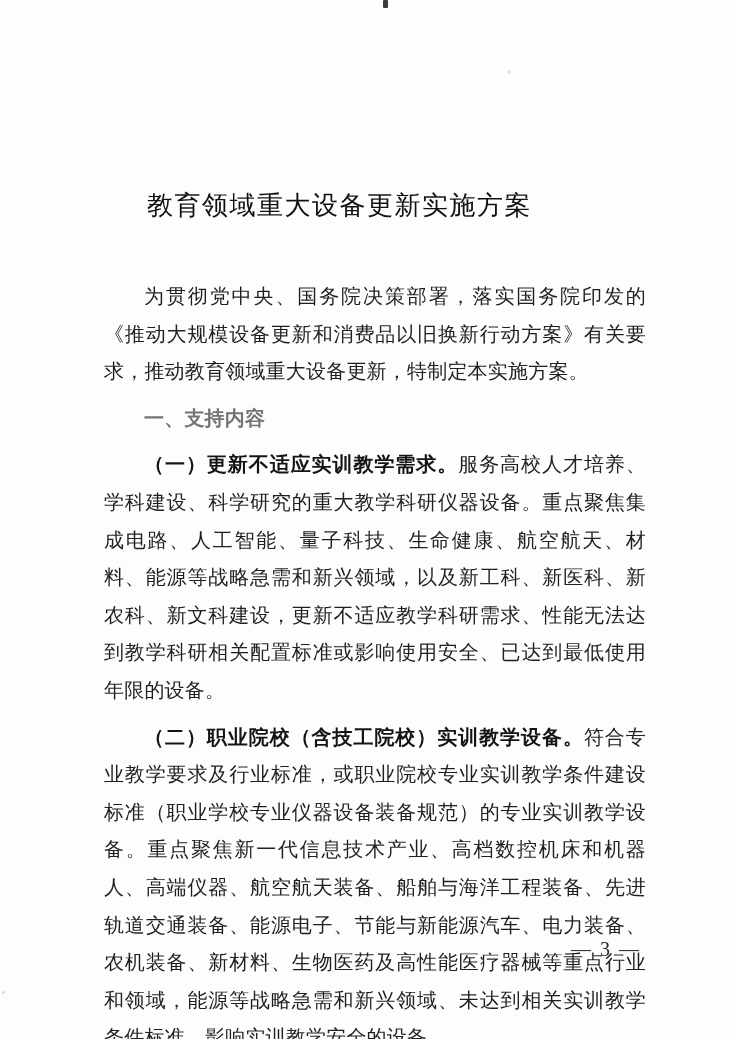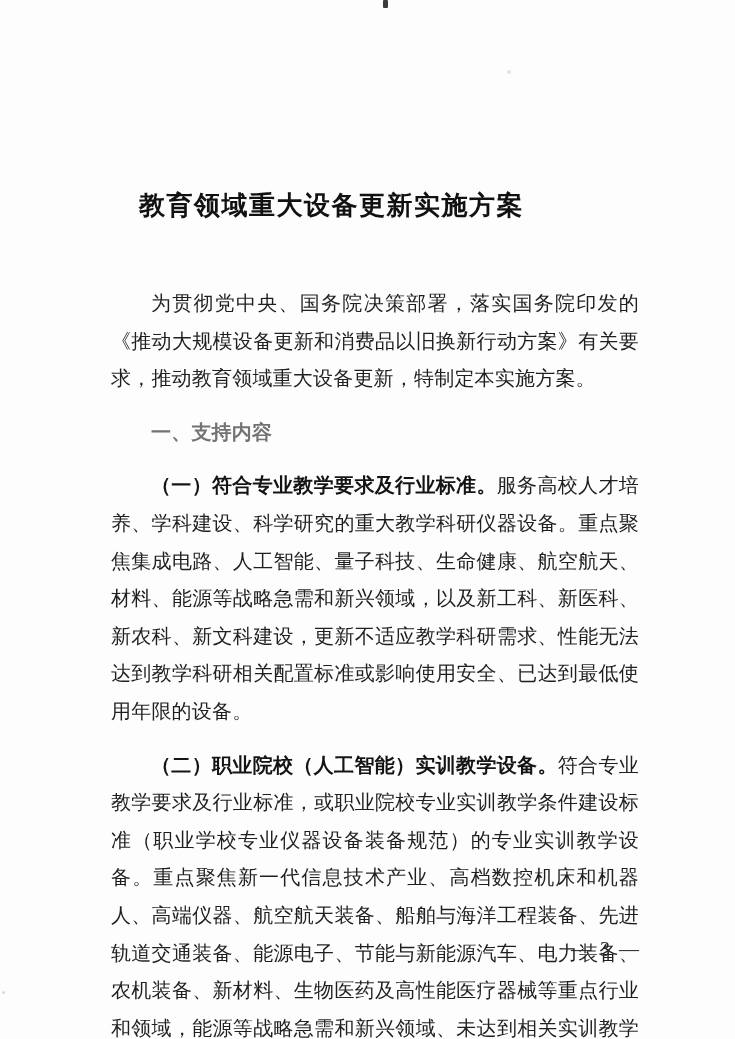--- a/index.html
+++ b/index.html
@@ -12,42 +12,42 @@
     width: 735px;
     height: 1039px;
     background: #fdfdfd;
     overflow: hidden;
     color: #1f1f1f;
     font-family: "Liberation Serif", serif;
   }
   .doc-title {
     position: absolute;
     top: 188px;
-    left: 0;
+    left: 8px;
     width: 663px;
     margin: 0;
     text-align: center;
     font-size: 26px;
-    font-weight: bold;
+    font-weight: normal;
     letter-spacing: 1.5px;
     color: #111;
     font-family: "Liberation Serif", serif;
   }
   .content {
     position: absolute;
     top: 269px;
     left: 95px;
     width: 560px;
     font-size: 20px;
     line-height: 37.6px;
     text-align: justify;
     letter-spacing: 0.2px;
   }
   .content p {
-    margin: 16px;
+    margin: 9px;
     text-indent: 2em;
   }
   .section-heading {
     font-weight: bold;
     font-family: "Liberation Sans", sans-serif;
     color: #737373;
   }
   .para-lead {
     font-weight: bold;
     color: #141414;
@@ -85,21 +85,21 @@
   <div class="speck speck-bottom"></div>
 
   <h1 class="doc-title">教育领域重大设备更新实施方案</h1>
 
   <div class="content">
 
     <p><span>为贯彻党中央、国务院决策部署，落实国务院印发的《推动大规模设备更新和消费品以旧换新行动方案》有关要求，推动教育领域重大设备更新，特制定本实施方案。</span></p>
 
     <p class="section-heading">一、支持内容</p>
 
-    <p><span class="para-lead">（一）符合专业教学要求及行业标准。</span><span>服务高校人才培养、学科建设、科学研究的重大教学科研仪器设备。重点聚焦集成电路、人工智能、量子科技、生命健康、航空航天、材料、能源等战略急需和新兴领域，以及新工科、新医科、新农科、新文科建设，更新不适应教学科研需求、性能无法达到教学科研相关配置标准或影响使用安全、已达到最低使用年限的设备。</span></p>
+    <p><span class="para-lead">（一）更新不适应实训教学需求。</span><span>服务高校人才培养、学科建设、科学研究的重大教学科研仪器设备。重点聚焦集成电路、人工智能、量子科技、生命健康、航空航天、材料、能源等战略急需和新兴领域，以及新工科、新医科、新农科、新文科建设，更新不适应教学科研需求、性能无法达到教学科研相关配置标准或影响使用安全、已达到最低使用年限的设备。</span></p>
 
-    <p><span class="para-lead">（二）职业院校（人工智能）实训教学设备。</span><span>符合专业教学要求及行业标准，或职业院校专业实训教学条件建设标准（职业学校专业仪器设备装备规范）的专业实训教学设备。重点聚焦新一代信息技术产业、高档数控机床和机器人、高端仪器、航空航天装备、船舶与海洋工程装备、先进轨道交通装备、能源电子、节能与新能源汽车、电力装备、农机装备、新材料、生物医药及高性能医疗器械等重点行业和领域，能源等战略急需和新兴领域、未达到相关实训教学条件标准、影响实训教学安全的设备。</span></p>
+    <p><span class="para-lead">（二）职业院校（含技工院校）实训教学设备。</span><span>符合专业教学要求及行业标准，或职业院校专业实训教学条件建设标准（职业学校专业仪器设备装备规范）的专业实训教学设备。重点聚焦新一代信息技术产业、高档数控机床和机器人、高端仪器、航空航天装备、船舶与海洋工程装备、先进轨道交通装备、能源电子、节能与新能源汽车、电力装备、农机装备、新材料、生物医药及高性能医疗器械等重点行业和领域，能源等战略急需和新兴领域、未达到相关实训教学条件标准、影响实训教学安全的设备。</span></p>
 
   </div>
 
   <div class="page-number">— 3 —</div>
 
 </div>
 
 </body></html>

